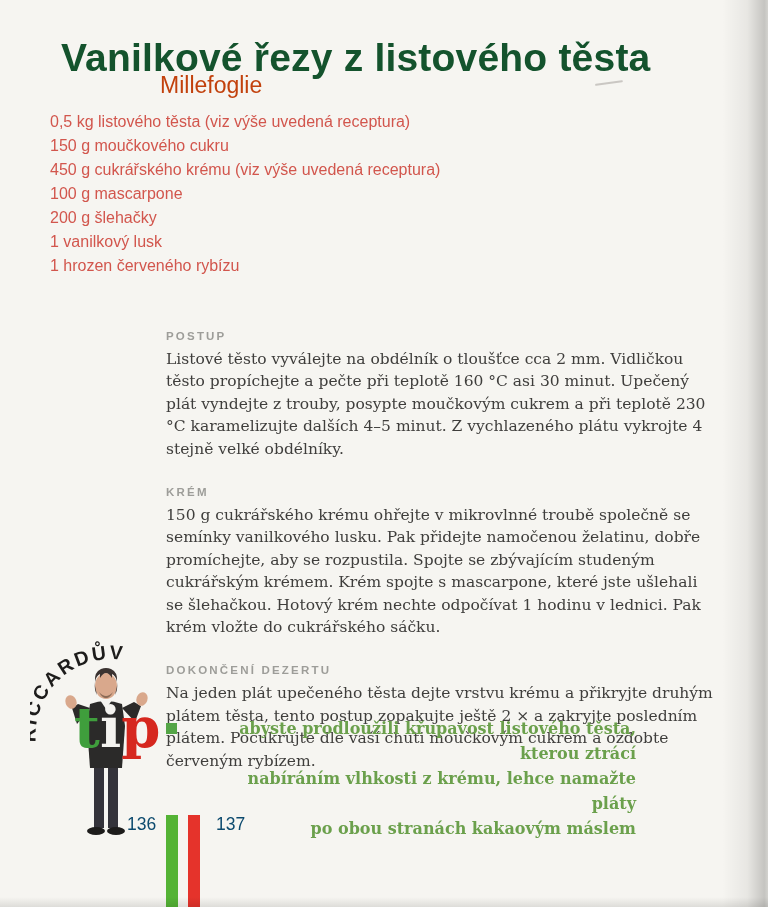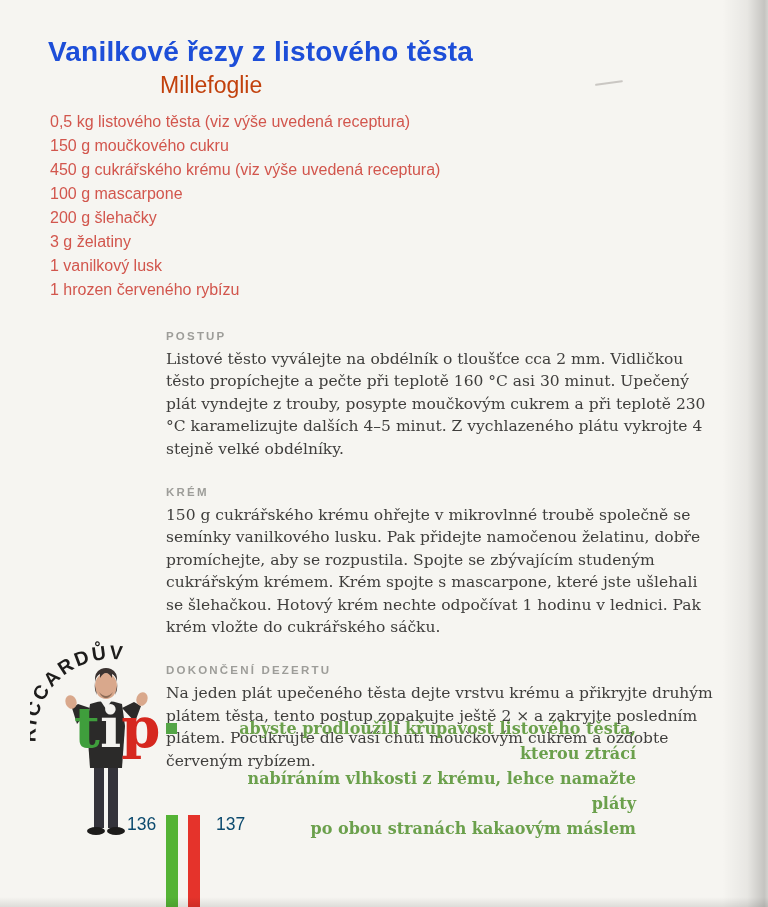--- a/index.html
+++ b/index.html
@@ -14,22 +14,22 @@
     position:absolute;top:0;right:0;width:46px;height:100%;
     background:linear-gradient(to right, rgba(0,0,0,0) 0%, rgba(0,0,0,0.06) 55%, rgba(0,0,0,0.20) 92%, rgba(0,0,0,0.14) 100%);
     pointer-events:none;
   }
   .bottom-shadow{
     position:absolute;left:0;bottom:0;width:100%;height:10px;
     background:linear-gradient(to bottom, rgba(0,0,0,0) 0%, rgba(0,0,0,0.10) 100%);
     pointer-events:none;
   }
   .recipe-title{
-    position:absolute;left:48px;top:36px;margin:0;
-    font-size:28px;font-weight:bold;color:#1d4ed8;letter-spacing:0.2px;
+    position:absolute;left:61px;top:36px;margin:0;
+    font-size:39px;font-weight:bold;color:#14532d;letter-spacing:0.2px;
   }
   .recipe-subtitle{
     position:absolute;left:160px;top:72px;
     font-size:23px;color:#c2410c;
   }
   .sec-head{
     font-size:11.5px;font-weight:bold;letter-spacing:2.2px;color:#9d9d99;
     font-family:"Liberation Sans",sans-serif;
   }
   .ingredients{position:absolute;left:50px;top:110px;width:470px;}
@@ -79,21 +79,20 @@
   <h1 class="recipe-title">Vanilkové řezy z listového těsta</h1>
   <div class="recipe-subtitle">Millefoglie</div>
 
   <div class="ingredients">
     <ul>
       <li>0,5 kg listového těsta (viz výše uvedená receptura)</li>
       <li>150 g moučkového cukru</li>
       <li>450 g cukrářského krému (viz výše uvedená receptura)</li>
       <li>100 g mascarpone</li>
       <li>200 g šlehačky</li>
-      <li>3 g želatiny</li>
       <li>1 vanilkový lusk</li>
       <li>1 hrozen červeného rybízu</li>
     </ul>
   </div>
 
   <div class="main-col">
     <div class="section">
       <div class="sec-head">POSTUP</div>
       <p>Listové těsto vyválejte na obdélník o tloušťce cca 2 mm. Vidličkou těsto propíchejte a pečte při teplotě 160 °C asi 30 minut. Upečený plát vyndejte z trouby, posypte moučkovým cukrem a při teplotě 230 °C karamelizujte dalších 4–5 minut. Z vychlazeného plátu vykrojte 4 stejně velké obdélníky.</p>
     </div>

